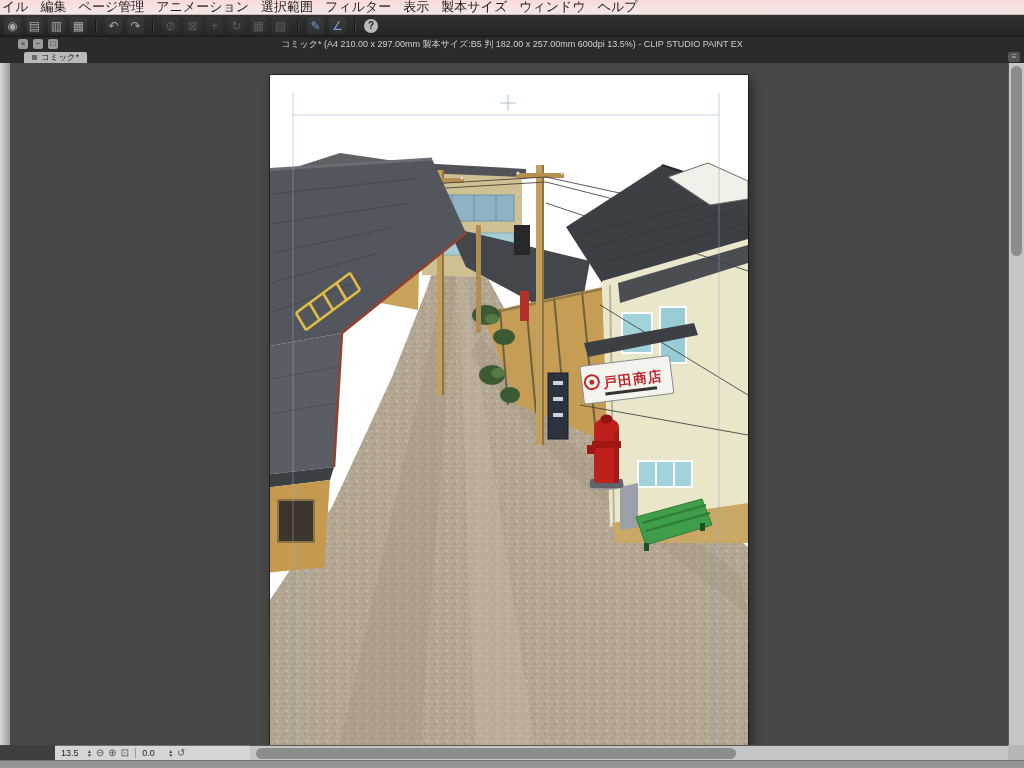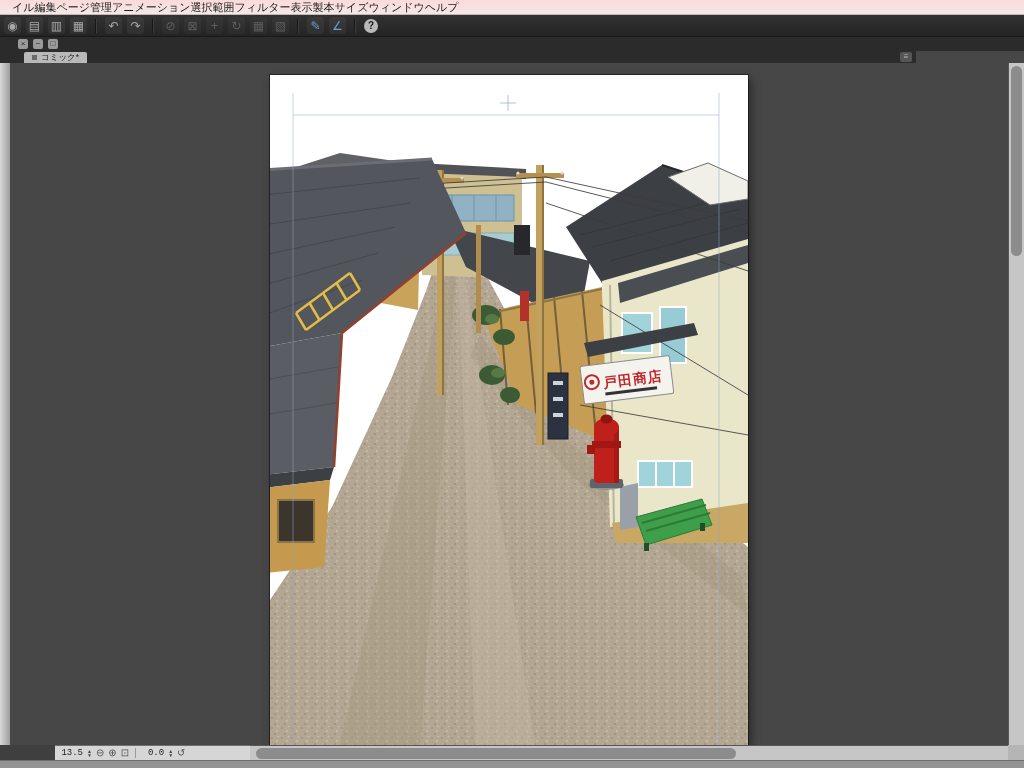--- a/index.html
+++ b/index.html
@@ -5,22 +5,22 @@
   html,body { margin:0; padding:0; }
   body {
     position:relative; width:1024px; height:768px; overflow:hidden;
     background:#474747; font-family:"Liberation Sans", sans-serif;
     -webkit-font-smoothing:antialiased;
   }
   
   .menubar {
     position:absolute; top:0; left:0; width:1024px; height:15px;
     background:linear-gradient(#fbdada,#f3e9e7);
-    display:flex; align-items:center; gap:0; padding-left:12px; box-sizing:border-box;
-    font-size:11px; color:#1c1c1c; border-bottom:1px solid #c9b6b4;
+    display:flex; align-items:center; gap:12px; padding-left:2px; box-sizing:border-box;
+    font-size:13px; color:#1c1c1c; border-bottom:1px solid #c9b6b4;
   }
   .menubar span { white-space:nowrap; cursor:default; }
   
   .toolbar {
     position:absolute; top:15px; left:0; width:1024px; height:22px;
     background:linear-gradient(#323232,#242424);
     display:flex; align-items:center; gap:5px; padding-left:4px; box-sizing:border-box;
     border-bottom:1px solid #191919;
   }
   .tb-ic {
@@ -36,21 +36,21 @@
     position:absolute; top:37px; left:0; width:1024px; height:14px;
     background:#2b2b2b; color:#cfcfcf; font-size:9px;
     display:flex; align-items:center; justify-content:center;
   }
   .win-controls { position:absolute; left:18px; top:2px; display:flex; gap:5px; }
   .win-btn {
     width:10px; height:10px; background:#9a9a9a; color:#2b2b2b;
     font-size:8px; line-height:10px; text-align:center; border-radius:2px;
   }
   
-  .tabbar { position:absolute; top:51px; left:0; width:916px; height:12px; background:#2b2b2b; }
+  .tabbar { position:absolute; top:51px; left:0; width:1024px; height:12px; background:#2b2b2b; }
   .tab {
     position:absolute; left:24px; top:1px; height:11px;
     background:#b9b9b9; border-radius:2px 2px 0 0;
     display:flex; align-items:center; gap:4px; padding:0 8px;
     font-size:8.5px; color:#1e1e1e;
   }
   .tab-dot { width:5px; height:5px; background:#6a6a6a; }
   .dock-ic { position:absolute; right:4px; top:1px; width:12px; height:10px; background:#555;
     color:#bbb; font-size:8px; line-height:10px; text-align:center; border-radius:2px; }
   
@@ -68,21 +68,21 @@
   
   .vscroll { position:absolute; left:1008px; top:63px; width:16px; height:682px; background:#c6c6c6; border-left:1px solid #575757; box-sizing:border-box; }
   .vscroll-thumb { position:absolute; left:2px; top:3px; width:11px; height:190px; background:#8c8c8c; border-radius:6px; }
   
   .bb-dark   { position:absolute; left:0; top:745px; width:55px; height:15px; background:#3f3f3f; }
   .statusbar {
     position:absolute; left:55px; top:745px; width:195px; height:15px;
     background:#d6d6d6; border-top:1px solid #6e6e6e; box-sizing:border-box;
     display:flex; align-items:center; gap:4px; padding:0 6px; font-size:9px; color:#222;
   }
-  .st-val { min-width:22px; text-align:right; font-size:9px;font-family:Liberation Mono, monospace; }
+  .st-val { min-width:22px; font-size:9px; }
   .stepper { display:flex; flex-direction:column; justify-content:center; }
   .stepper span { font-size:5px; line-height:4px; color:#444; }
   .st-ic { font-size:10px; color:#555; line-height:10px; }
   .st-div { width:1px; height:10px; background:#9a9a9a; margin:0 2px; }
   .hscroll { position:absolute; left:250px; top:745px; width:758px; height:15px; background:#c6c6c6; border-top:1px solid #575757; box-sizing:border-box; }
   .hscroll-thumb { position:absolute; left:6px; top:2px; width:480px; height:11px; background:#8c8c8c; border-radius:6px; }
   .scroll-corner { position:absolute; left:1008px; top:745px; width:16px; height:15px; background:#b5b5b5; }
   .bottom-edge  { position:absolute; left:0; top:760px; width:1024px; height:8px; background:#949494; border-top:1px solid #6e6e6e; box-sizing:border-box; }
 </style>
 </head>
@@ -122,20 +122,21 @@
   <div class="tb-sep"></div>
   <span class="tb-ic help">?</span>
 </div>
 
 <div class="titlebar">
   <div class="win-controls">
     <span class="win-btn">×</span>
     <span class="win-btn">−</span>
     <span class="win-btn">□</span>
   </div>
+  <span>コミック* (A4 210.00 x 297.00mm 製本サイズ:B5 判 182.00 x 257.00mm 600dpi 13.5%)  - CLIP STUDIO PAINT EX</span>
 </div>
 
 <div class="tabbar">
   <div class="tab">
     <span class="tab-dot"></span>
     <span>コミック*</span>
   </div>
   <span class="dock-ic">≡</span>
 </div>
 

